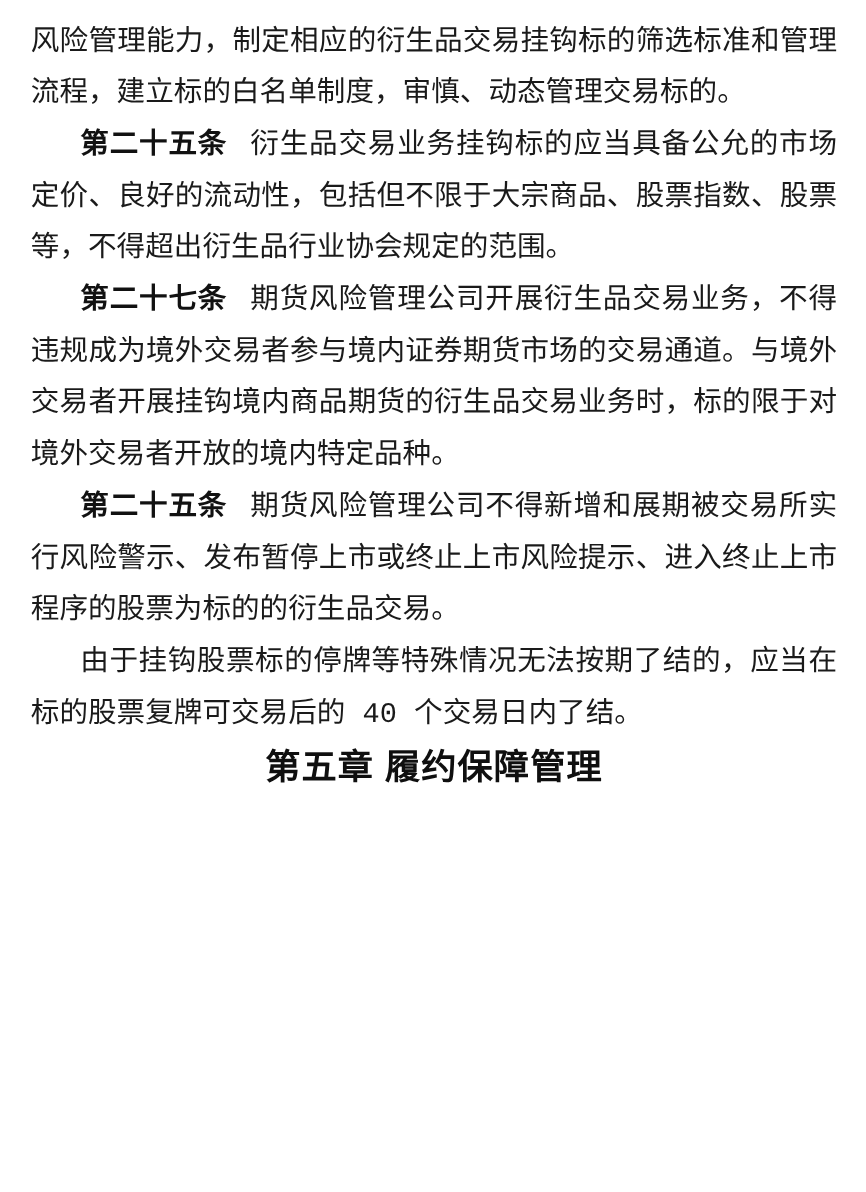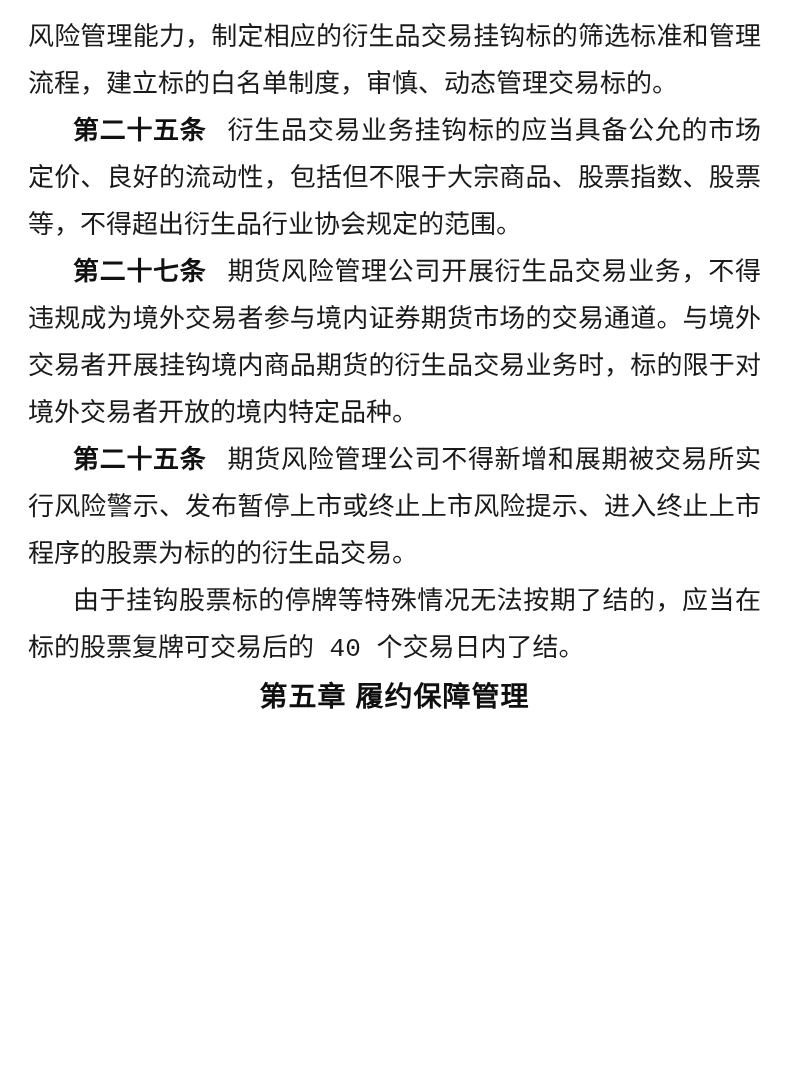--- a/index.html
+++ b/index.html
@@ -35,21 +35,21 @@
     margin-right: 21px;
     color: #111111;
   }
   .article-no:empty {
     display: none;
     margin: 0;
   }
   h2.chapter-heading {
     margin: 0;
     font-family: "Liberation Sans", "DejaVu Sans", sans-serif;
-    font-size: 28px;
+    font-size: 32px;
     font-weight: 700;
     line-height: 48px;
     text-align: center;
     color: #0f0f0f;
     letter-spacing: 1px;
   }
 </style>
 </head>
 <body>
 

